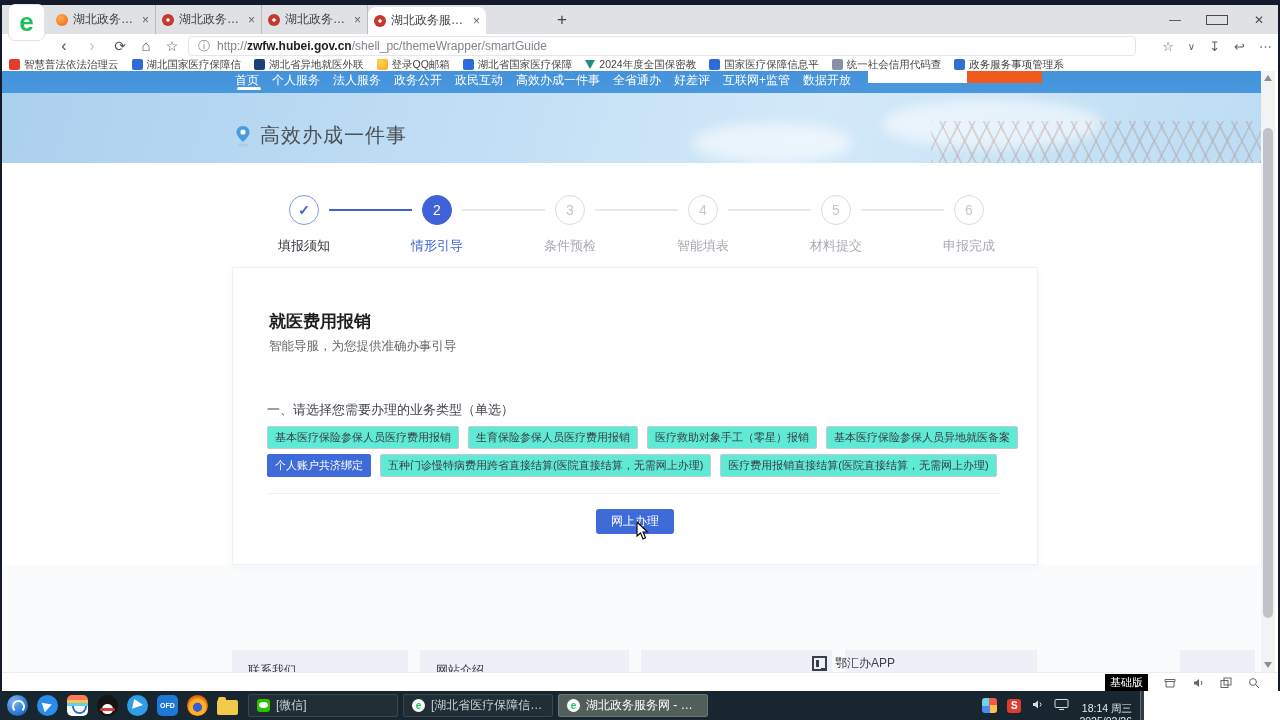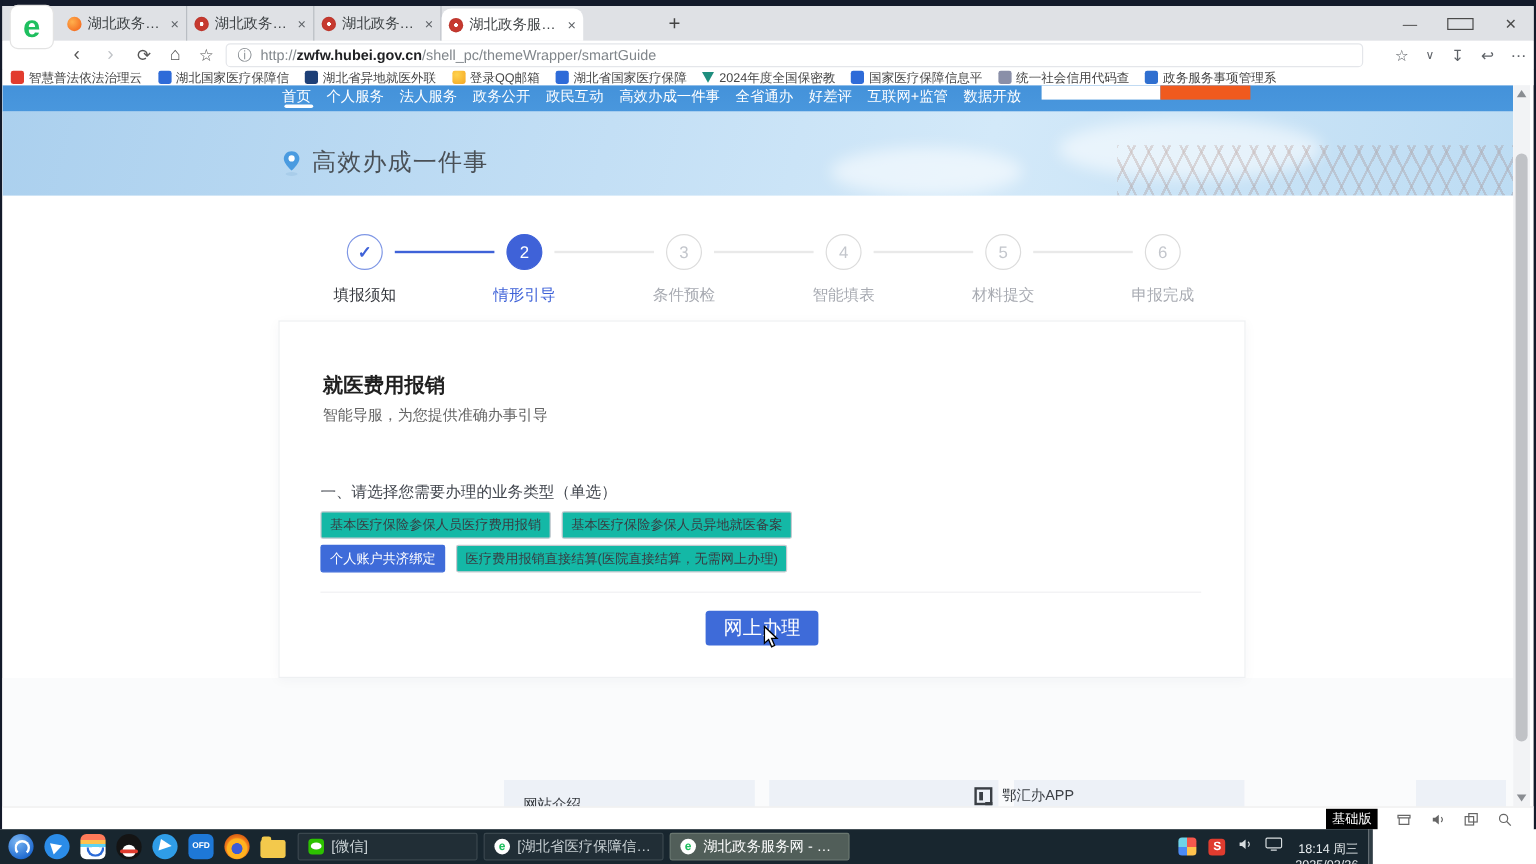--- a/index.html
+++ b/index.html
@@ -79,25 +79,25 @@
   .stepl.active{color:#3f62d8;}
   .stepline{position:absolute;top:14px;height:2px;background:#e9e9e9;}
   .stepline.blue{background:#3f62d8;}
 
   .card{position:absolute;left:230px;top:196px;width:806px;height:298px;background:#fff;
     border:1px solid #eef0f2;box-shadow:0 2px 10px rgba(31,56,88,.04);}
   .card-title{position:absolute;left:36px;top:42px;font-size:17px;font-weight:bold;color:#1f1f1f;}
   .card-sub{position:absolute;left:36px;top:70px;font-size:12.5px;color:#666;}
   .card-q{position:absolute;left:34px;top:133px;font-size:13px;color:#40454d;}
   .opt-row{position:absolute;left:34px;right:30px;display:flex;gap:9px;white-space:nowrap;}
-  .opt{font-size:11px;color:#383c42;background:#14b8a6;border:1px solid #c6c9cf;border-radius:2px;padding:3px 7px;}
+  .opt{font-size:11px;color:#383c42;background:#5eead4;border:1px solid #c6c9cf;border-radius:2px;padding:3px 7px;}
   .opt.sel{background:#3e6bd9;border-color:#3e6bd9;color:#fff;}
   .card-div{position:absolute;left:34px;right:36px;top:225px;height:1px;background:#f0f1f3;}
   .submit-wrap{position:absolute;left:0;top:241px;width:100%;text-align:center;}
-  .submit-btn{display:inline-block;font-size:16px;color:#fff;background:#3e6bd9;border-radius:3px;padding:4px 15px;}
+  .submit-btn{display:inline-block;font-size:12px;color:#fff;background:#3e6bd9;border-radius:3px;padding:4px 15px;}
 
   .belowband{position:absolute;left:0;top:494px;width:100%;height:107px;background:#fafbfc;}
   .fpanel{position:absolute;top:579px;height:40px;background:#edf1f7;}
   .fpanel .ftitle{position:absolute;left:16px;top:12px;font-size:12px;color:#33373d;}
   .qr-group{position:absolute;left:810px;top:584px;display:flex;align-items:center;gap:8px;}
   .qr-icon{width:15px;height:15px;border:2px solid #3a3f45;
     background:linear-gradient(90deg,#3a3f45 3px,transparent 3px) 2px 2px/7px 7px no-repeat,
                linear-gradient(0deg,#3a3f45 3px,transparent 3px) 7px 7px/6px 6px no-repeat;}
   .qr-label{font-size:12px;color:#3c4046;}
 
@@ -305,32 +305,38 @@
     </div>
 
     <div class="belowband"></div>
 
     <div class="card">
       <div class="card-title">就医费用报销</div>
       <div class="card-sub">智能导服，为您提供准确办事引导</div>
       <div class="card-q">一、请选择您需要办理的业务类型（单选）</div>
       <div class="opt-row" style="top:158px;">
         <span class="opt">基本医疗保险参保人员医疗费用报销</span>
+        <span class="opt">生育保险参保人员医疗费用报销</span>
+        <span class="opt">医疗救助对象手工（零星）报销</span>
         <span class="opt">基本医疗保险参保人员异地就医备案</span>
       </div>
       <div class="opt-row" style="top:186px;">
         <span class="opt sel">个人账户共济绑定</span>
+        <span class="opt">五种门诊慢特病费用跨省直接结算(医院直接结算，无需网上办理)</span>
         <span class="opt">医疗费用报销直接结算(医院直接结算，无需网上办理)</span>
       </div>
       <div class="card-div"></div>
       <div class="submit-wrap">
         <span class="submit-btn">网上办理</span>
       </div>
     </div>
 
+    <div class="fpanel" style="left:230px;width:176px;">
+      <span class="ftitle">联系我们</span>
+    </div>
     <div class="fpanel" style="left:418px;width:209px;">
       <span class="ftitle">网站介绍</span>
     </div>
     <div class="fpanel" style="left:639px;width:191px;"></div>
     <div class="fpanel" style="left:843px;width:192px;"></div>
     <div class="fpanel" style="left:1178px;width:75px;"></div>
     <div class="qr-group">
       <span class="qr-icon"></span>
       <span class="qr-label">鄂汇办APP</span>
     </div>

